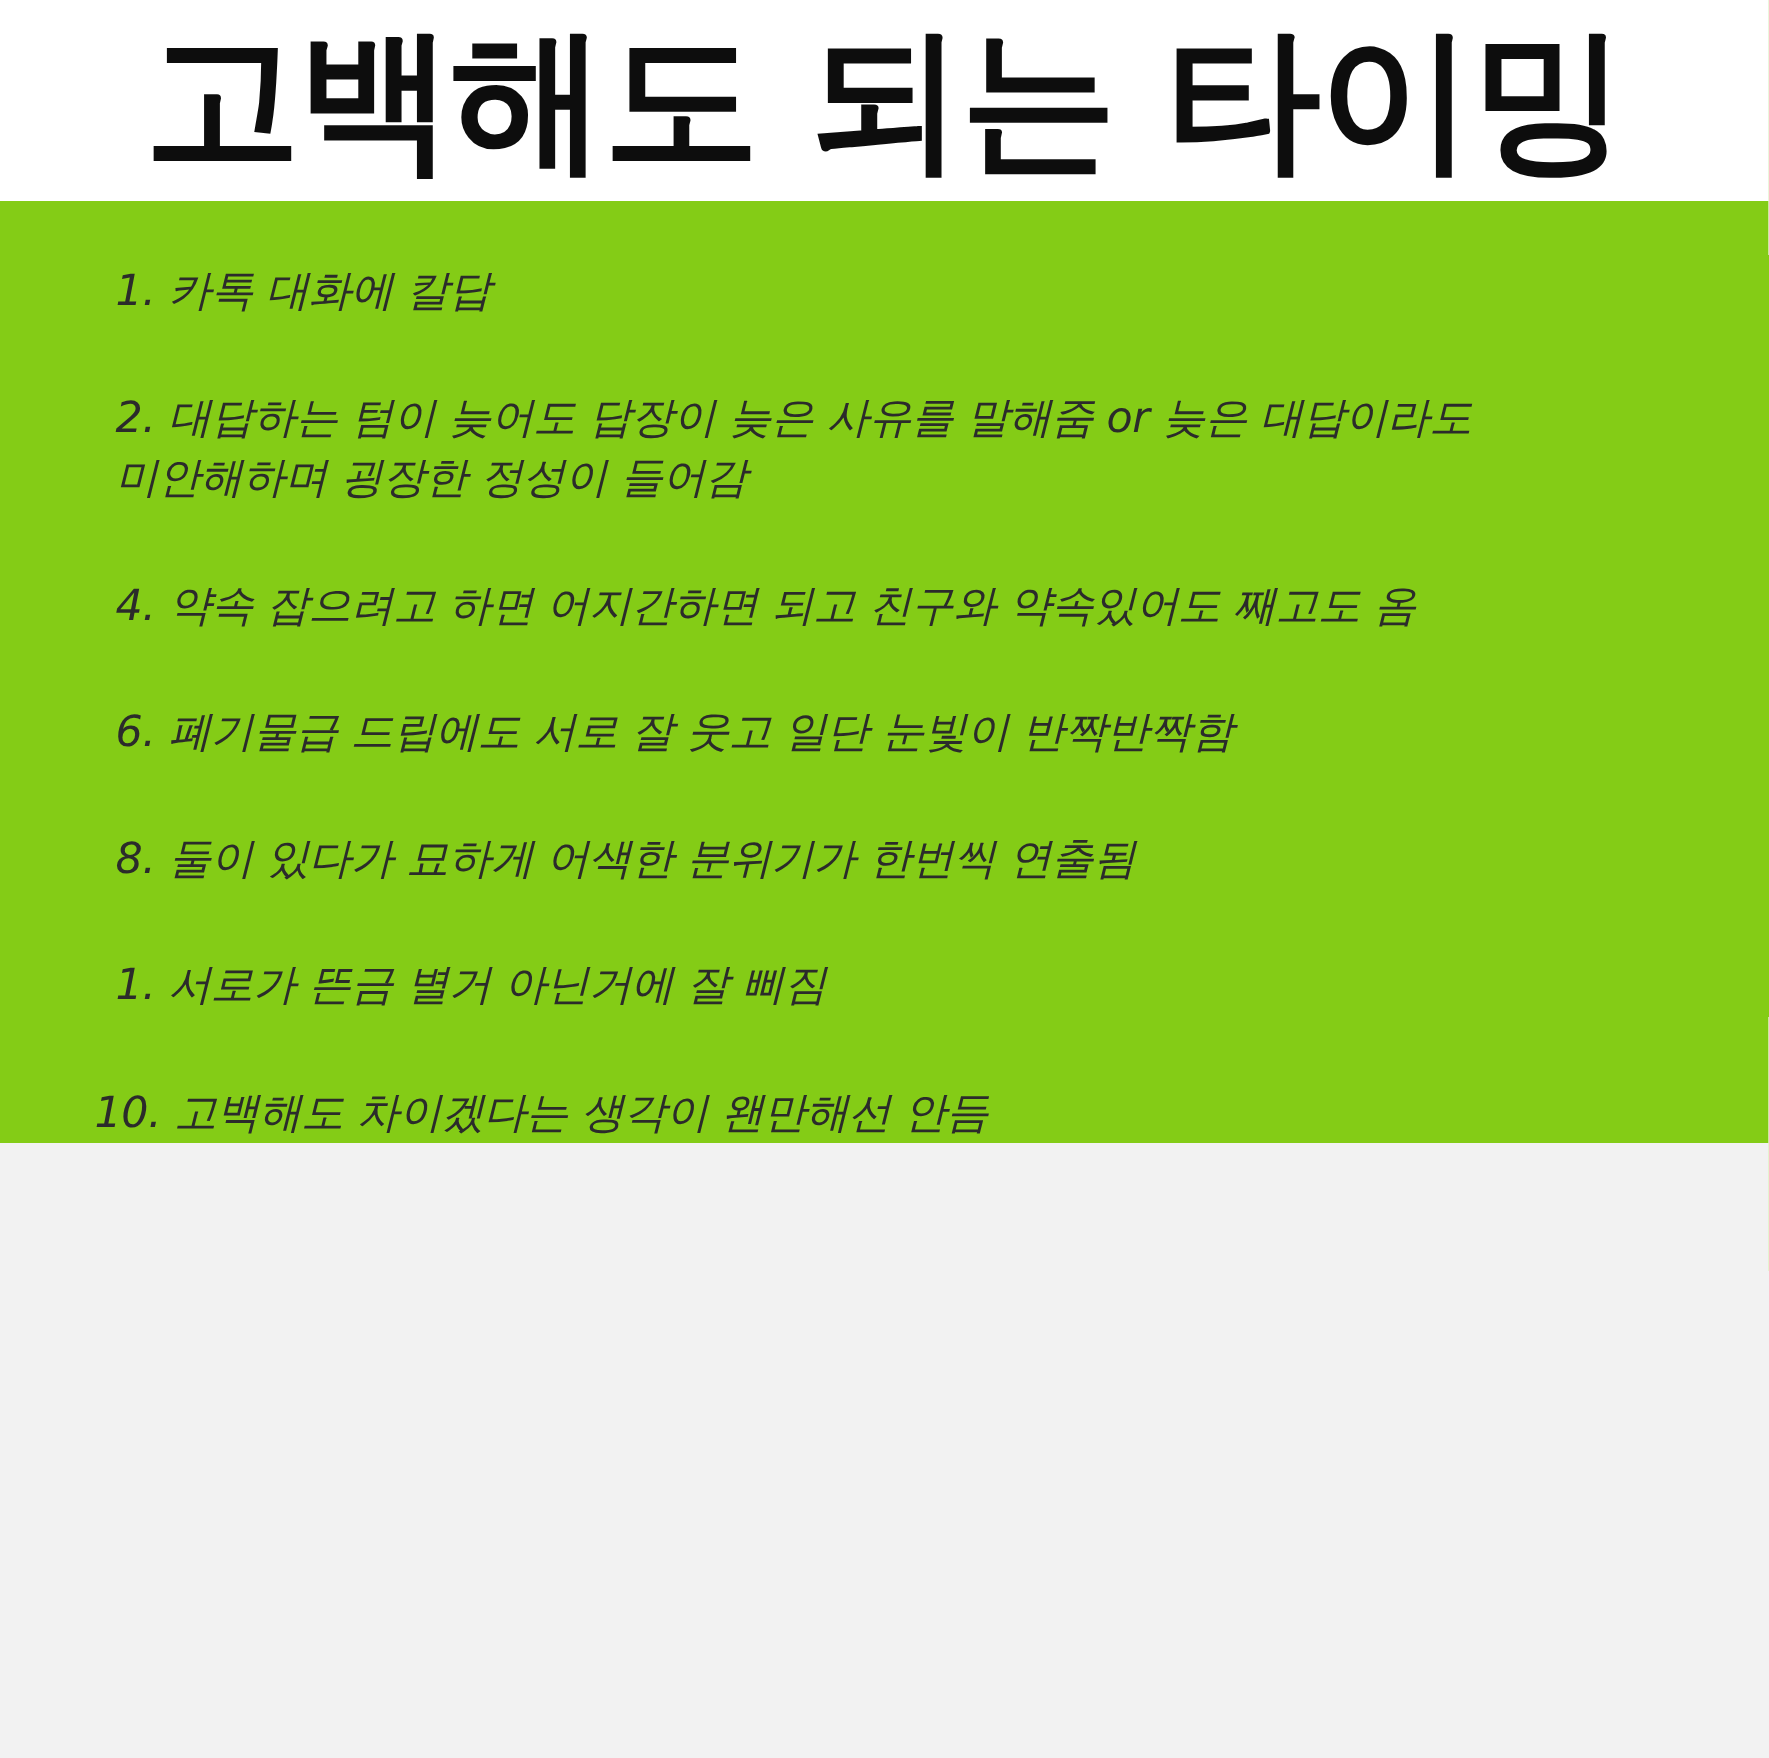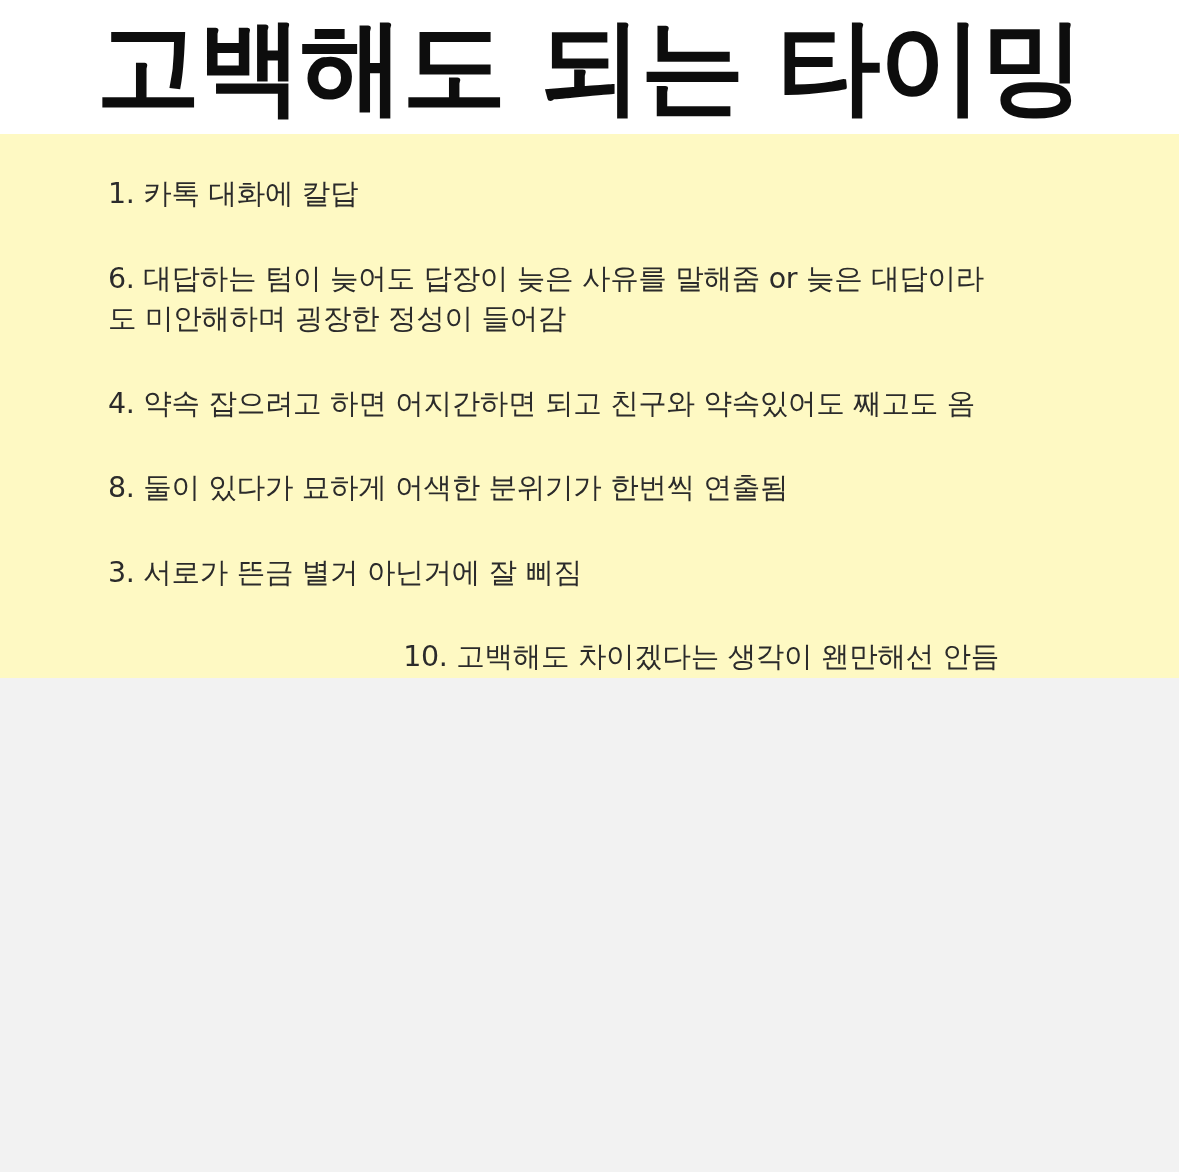--- a/index.html
+++ b/index.html
@@ -29,51 +29,52 @@
   .title {
     font-size: 104px;
     line-height: 1.12;
     font-weight: 800;
     letter-spacing: -2px;
     color: #0d0d0d;
     white-space: nowrap;
     font-family: "DejaVu Sans", "Liberation Sans", sans-serif;
   }
   .body-area {
-    background: #fef9c3;
-    padding: 40px 180px 0 108px;
+    background: #84cc16;
+    padding: 40px 180px 0 77px;
     box-sizing: border-box;
+    font-style: italic;
   }
   .item {
     font-size: 28.5px;
     line-height: 1.42;
     color: #2b2b2b;
     margin: 0 0 44px 0;
     font-weight: 400;
     letter-spacing: -0.3px;
   }
   .item:last-child {
     margin-bottom: 0;
   }
   .item-10 {
     margin-left: -14px;
-    text-align: right;
   }
 </style>
 </head>
 <body>
 
 <div class="page">
 
   <div class="title-bar">
     <div class="title">고백해도 되는 타이밍</div>
   </div>
 
   <div class="body-area">
     <p class="item">1. 카톡 대화에 칼답</p>
-    <p class="item">6. 대답하는 텀이 늦어도 답장이 늦은 사유를 말해줌 or 늦은 대답이라도 미안해하며 굉장한 정성이 들어감</p>
+    <p class="item">2. 대답하는 텀이 늦어도 답장이 늦은 사유를 말해줌 or 늦은 대답이라도 미안해하며 굉장한 정성이 들어감</p>
     <p class="item">4. 약속 잡으려고 하면 어지간하면 되고 친구와 약속있어도 째고도 옴</p>
+    <p class="item">6. 폐기물급 드립에도 서로 잘 웃고 일단 눈빛이 반짝반짝함</p>
     <p class="item">8. 둘이 있다가 묘하게 어색한 분위기가 한번씩 연출됨</p>
-    <p class="item">3. 서로가 뜬금 별거 아닌거에 잘 삐짐</p>
+    <p class="item">1. 서로가 뜬금 별거 아닌거에 잘 삐짐</p>
     <p class="item item-10">10. 고백해도 차이겠다는 생각이 왠만해선 안듬</p>
   </div>
 
 </div>
 
 </body></html>

